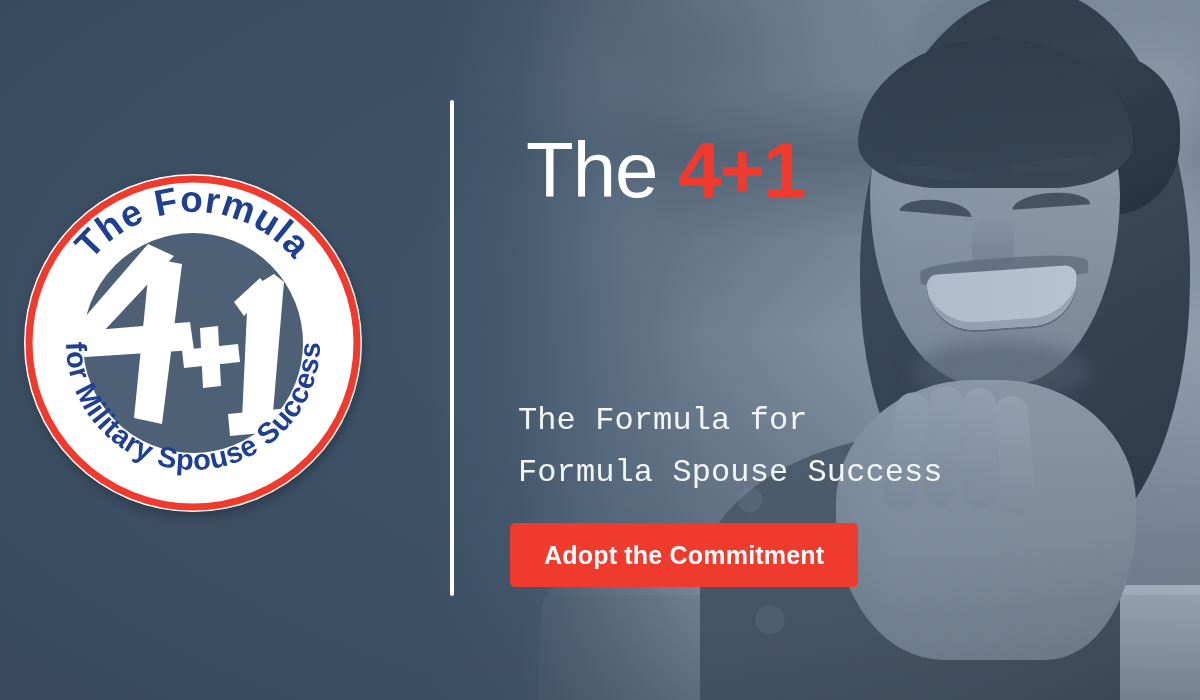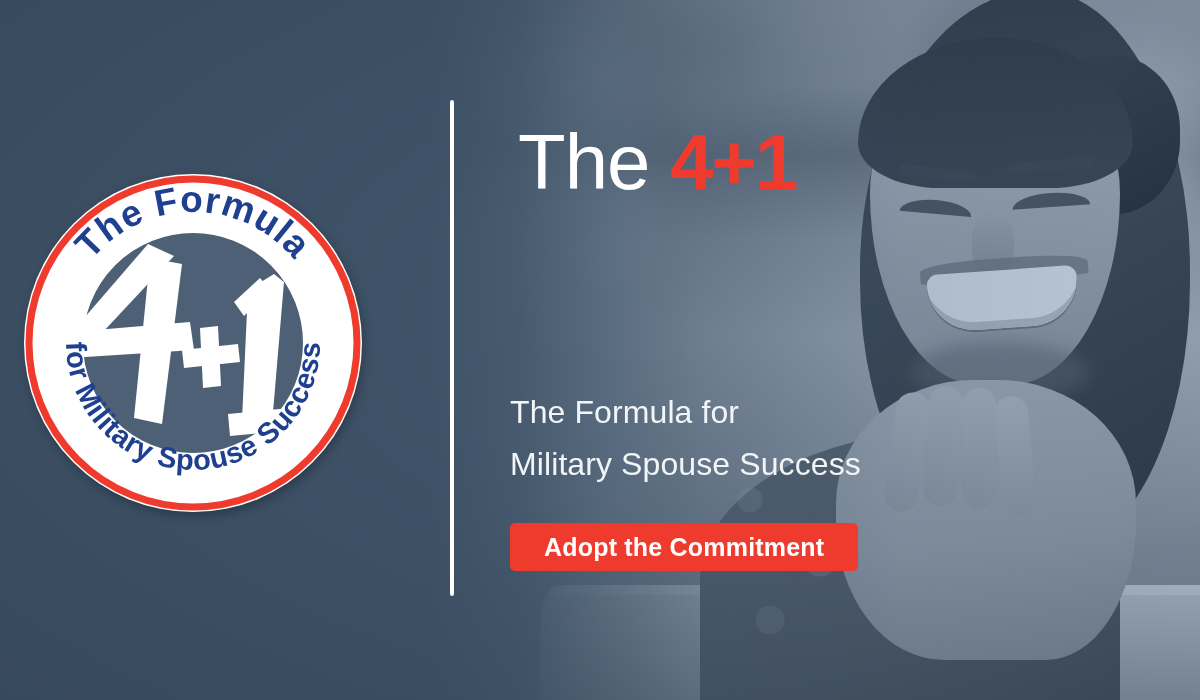--- a/index.html
+++ b/index.html
@@ -144,34 +144,34 @@
 
   
   .divider{
     position:absolute;left:450px;top:100px;width:4px;height:496px;
     background:#ffffff;border-radius:2px;
   }
 
   
   .copy{position:absolute;left:510px;top:112px;width:640px;}
   .headline{
-    margin:8px;
+    margin:16px;
     font-size:78px;line-height:1.08;font-weight:300;letter-spacing:-1px;
     color:#ffffff;white-space:nowrap;
   }
   .headline .accent{color:#ef3b2e;font-weight:700;letter-spacing:-2px;}
   .subhead{
-    margin:0;position:absolute;top:275px;left:0;
+    margin:8px;position:absolute;top:275px;left:0;
     font-size:32px;line-height:1.62;font-weight:300;color:#f2f5f7;
-    letter-spacing:.1px;white-space:nowrap;
+    letter-spacing:.1px;white-space:nowrap;font-family:Liberation Mono, monospace;
   }
   .cta{
     position:absolute;left:510px;top:523px;
     display:inline-flex;align-items:center;justify-content:center;
-    height:48px;padding:0 34px;
+    height:64px;padding:0 34px;
     background:#ef3b2e;border:0;border-radius:5px;
     color:#ffffff;font-size:25px;font-weight:700;letter-spacing:.2px;
     font-family:"Liberation Sans", sans-serif;
     cursor:pointer;white-space:nowrap;
   }
 </style>
 </head>
 <body>
 
 <div id="stage">
@@ -261,19 +261,19 @@
 
   <div class="divider"></div>
 
   <div class="copy">
     <h1 class="headline">
       <span>The </span><span class="accent">4+1</span><br>
     </h1>
 
     <p class="subhead">
       <span>The Formula for</span><br>
-      <span>Military Spouse Success</span>
+      <span>Formula Spouse Success</span>
     </p>
   </div>
 
   <button class="cta" type="button">Adopt the Commitment</button>
 
 </div>
 
 </body></html>

